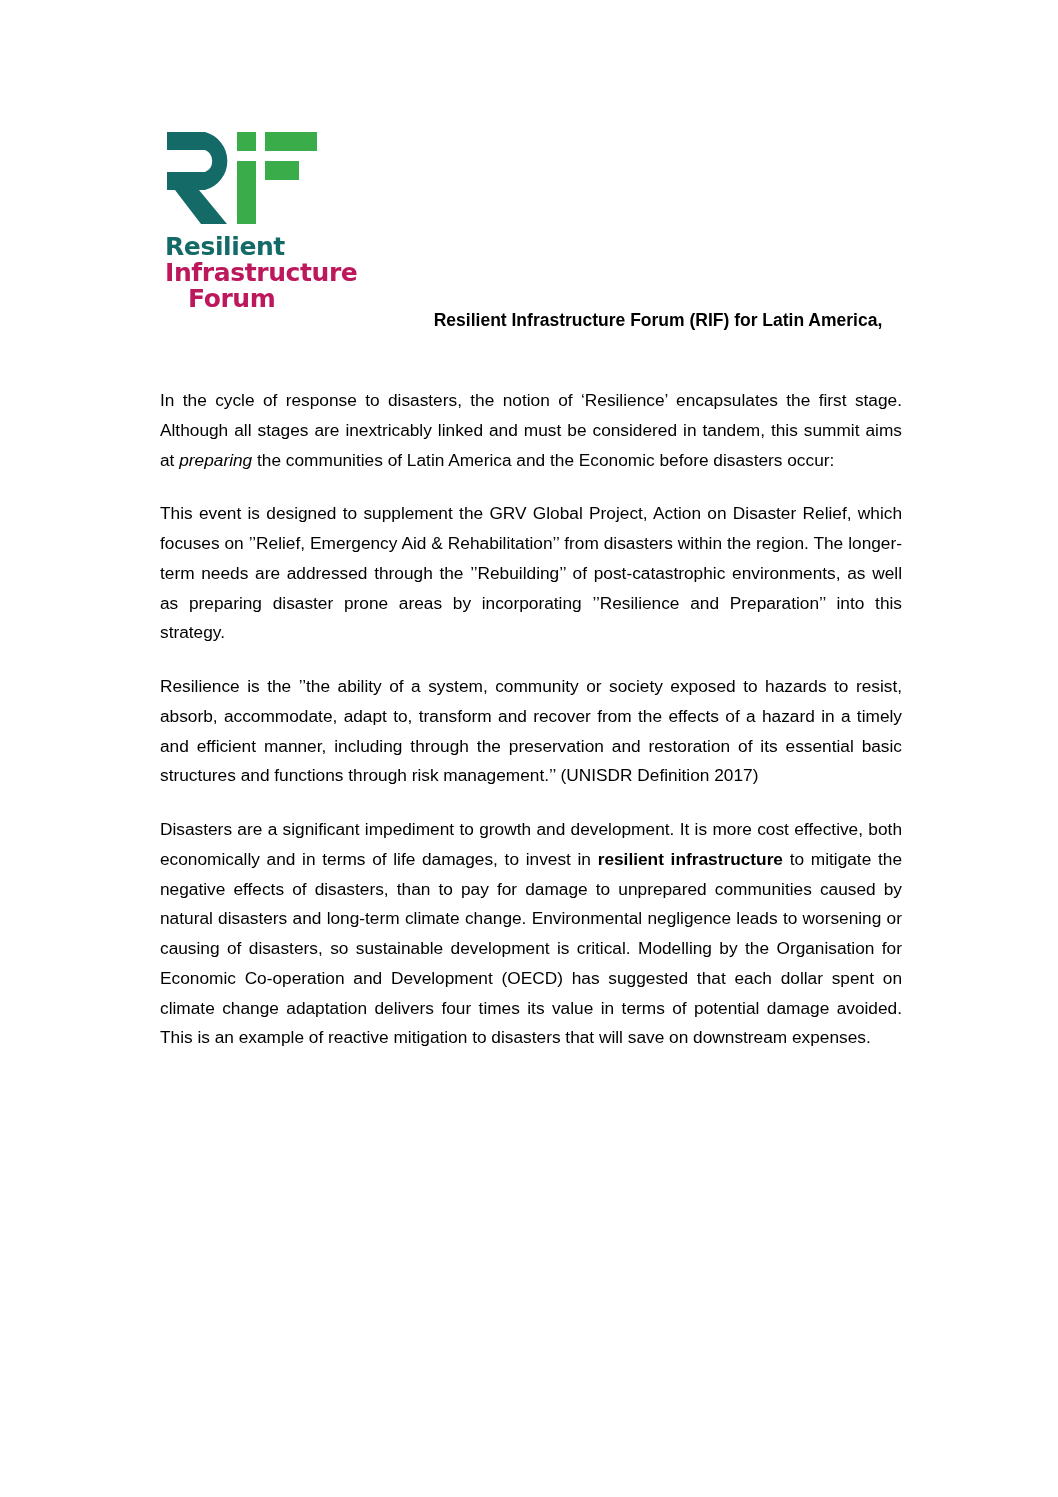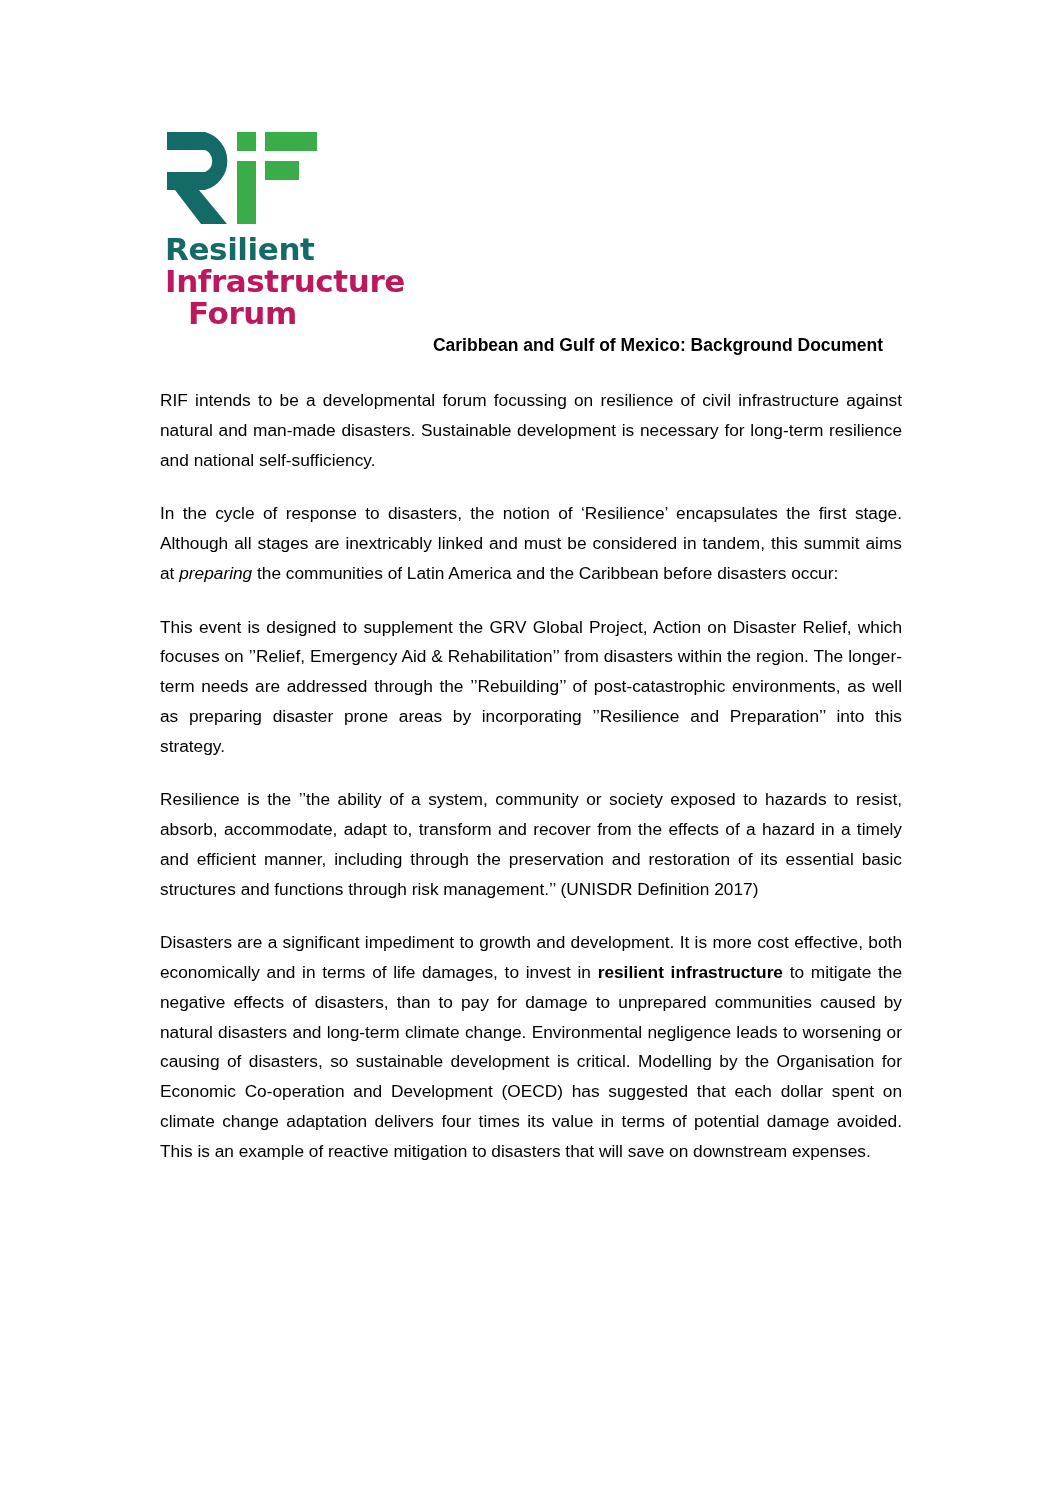--- a/index.html
+++ b/index.html
@@ -30,21 +30,21 @@
     position: relative;
     width: 160px;
     height: 100px;
   }
   .logo-mark svg { display: block; }
 
   .logo-word {
     margin-top: 6px;
     font-family: "DejaVu Sans", sans-serif;
     font-weight: bold;
-    font-size: 31px;
+    font-size: 25px;
     line-height: 1.03;
     letter-spacing: -0.4px;
   }
   .w-resilient { color: #136a67; }
   .w-infra { color: #be185d; }
   .w-forum { color: #be185d; margin-left: 23px; }
 
   
   .doc-title {
     position: absolute;
@@ -113,30 +113,28 @@
       </svg>
     </div>
     <div class="logo-word">
       <div class="w-resilient">Resilient</div>
       <div class="w-infra">Infrastructure</div>
       <div class="w-forum">Forum</div>
     </div>
   </div>
 
   <div class="doc-title">
-    <br>
-    <span>Caribbean and Gulf of Mexico: Background Document</span>
+    <span>Resilient Infrastructure Forum (RIF) for Latin America,</span><br>
   </div>
 
   <div class="body-col">
 
 
-    <p class="para">RIF intends to be a developmental forum focussing on resilience of civil infrastructure against natural and man-made disasters. Sustainable development is necessary for long-term resilience and national self-sufficiency.</p>
 
-    <p class="para"><span>In the cycle of response to disasters, the notion of ‘Resilience’ encapsulates the first stage. Although all stages are inextricably linked and must be considered in tandem, this summit aims at </span><span class="it">preparing</span><span> the communities of Latin America and the Caribbean before disasters occur:</span></p>
+    <p class="para"><span>In the cycle of response to disasters, the notion of ‘Resilience’ encapsulates the first stage. Although all stages are inextricably linked and must be considered in tandem, this summit aims at </span><span class="it">preparing</span><span> the communities of Latin America and the Economic before disasters occur:</span></p>
 
 
     <p class="para">This event is designed to supplement the GRV Global Project, Action on Disaster Relief, which focuses on ’’Relief, Emergency Aid &amp; Rehabilitation’’ from disasters within the region. The longer-term needs are addressed through the ’’Rebuilding’’ of post-catastrophic environments, as well as preparing disaster prone areas by incorporating ’’Resilience and Preparation’’ into this strategy.</p>
 
     <p class="para">Resilience is the ’’the ability of a system, community or society exposed to hazards to resist, absorb, accommodate, adapt to, transform and recover from the effects of a hazard in a timely and efficient manner, including through the preservation and restoration of its essential basic structures and functions through risk management.’’ (UNISDR Definition 2017)</p>
 
     <p class="para last"><span>Disasters are a significant impediment to growth and development. It is more cost effective, both economically and in terms of life damages, to invest in </span><span class="bd">resilient infrastructure</span><span> to mitigate the negative effects of disasters, than to pay for damage to unprepared communities caused by natural disasters and long-term climate change. Environmental negligence leads to worsening or causing of disasters, so sustainable development is critical. Modelling by the Organisation for Economic Co-operation and Development (OECD) has suggested that each dollar spent on climate change adaptation delivers four times its value in terms of potential damage avoided.  This is an example of reactive mitigation to disasters that will save on downstream expenses.</span></p>
 
   </div>
 

